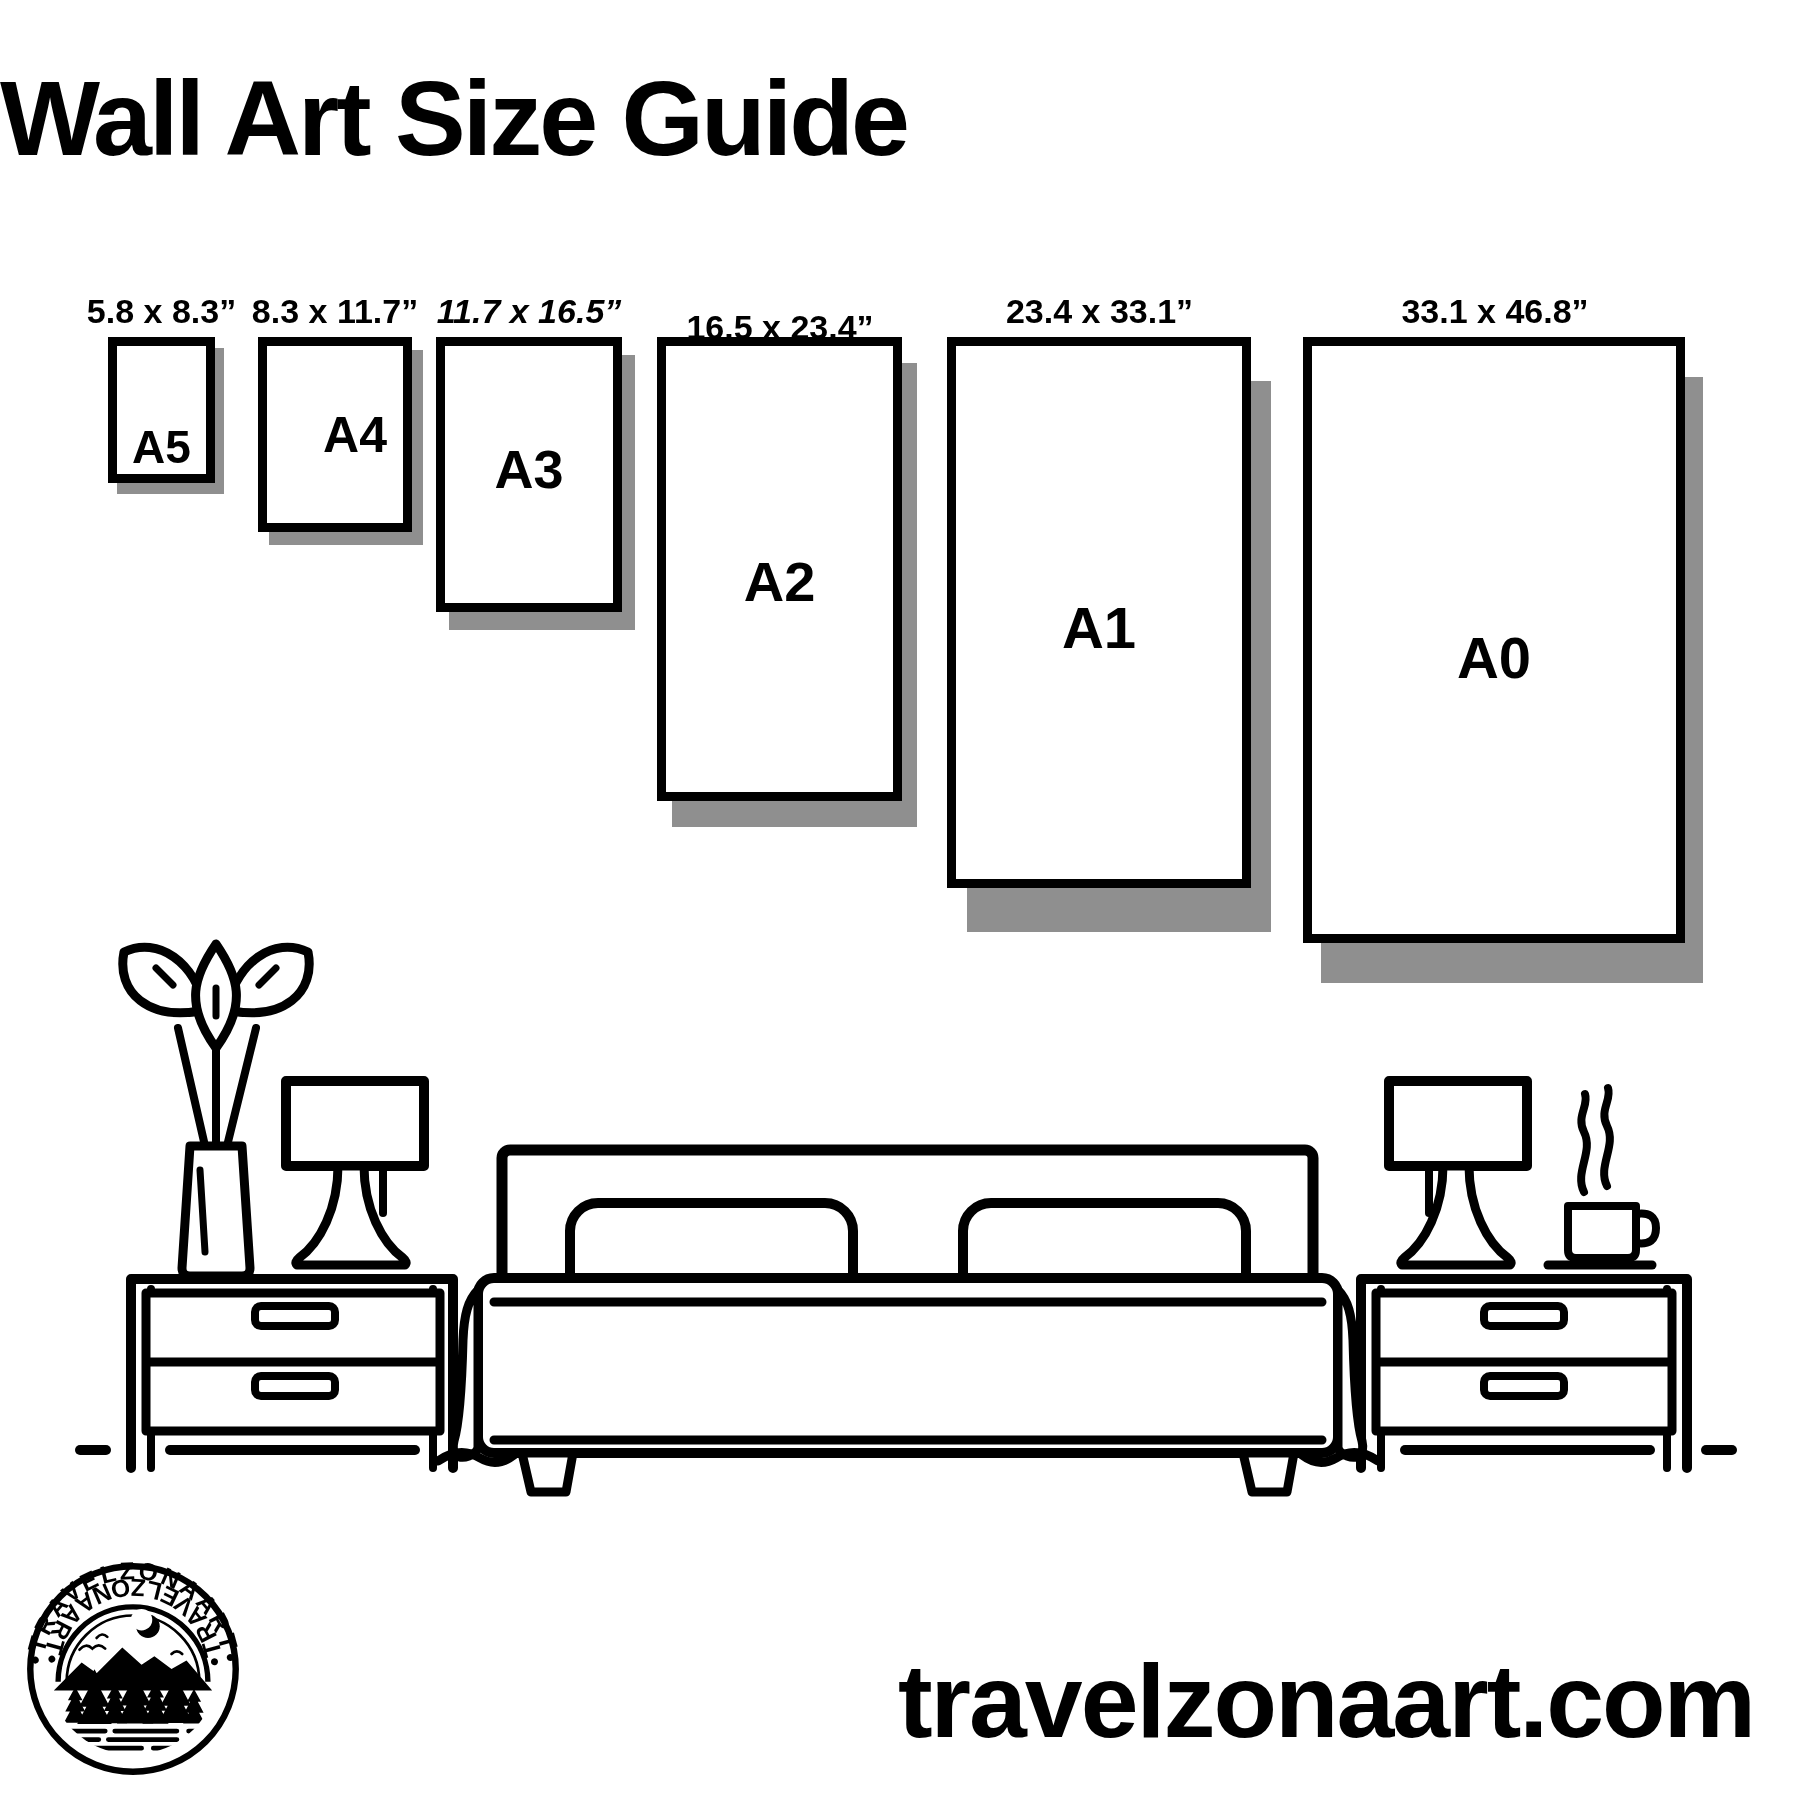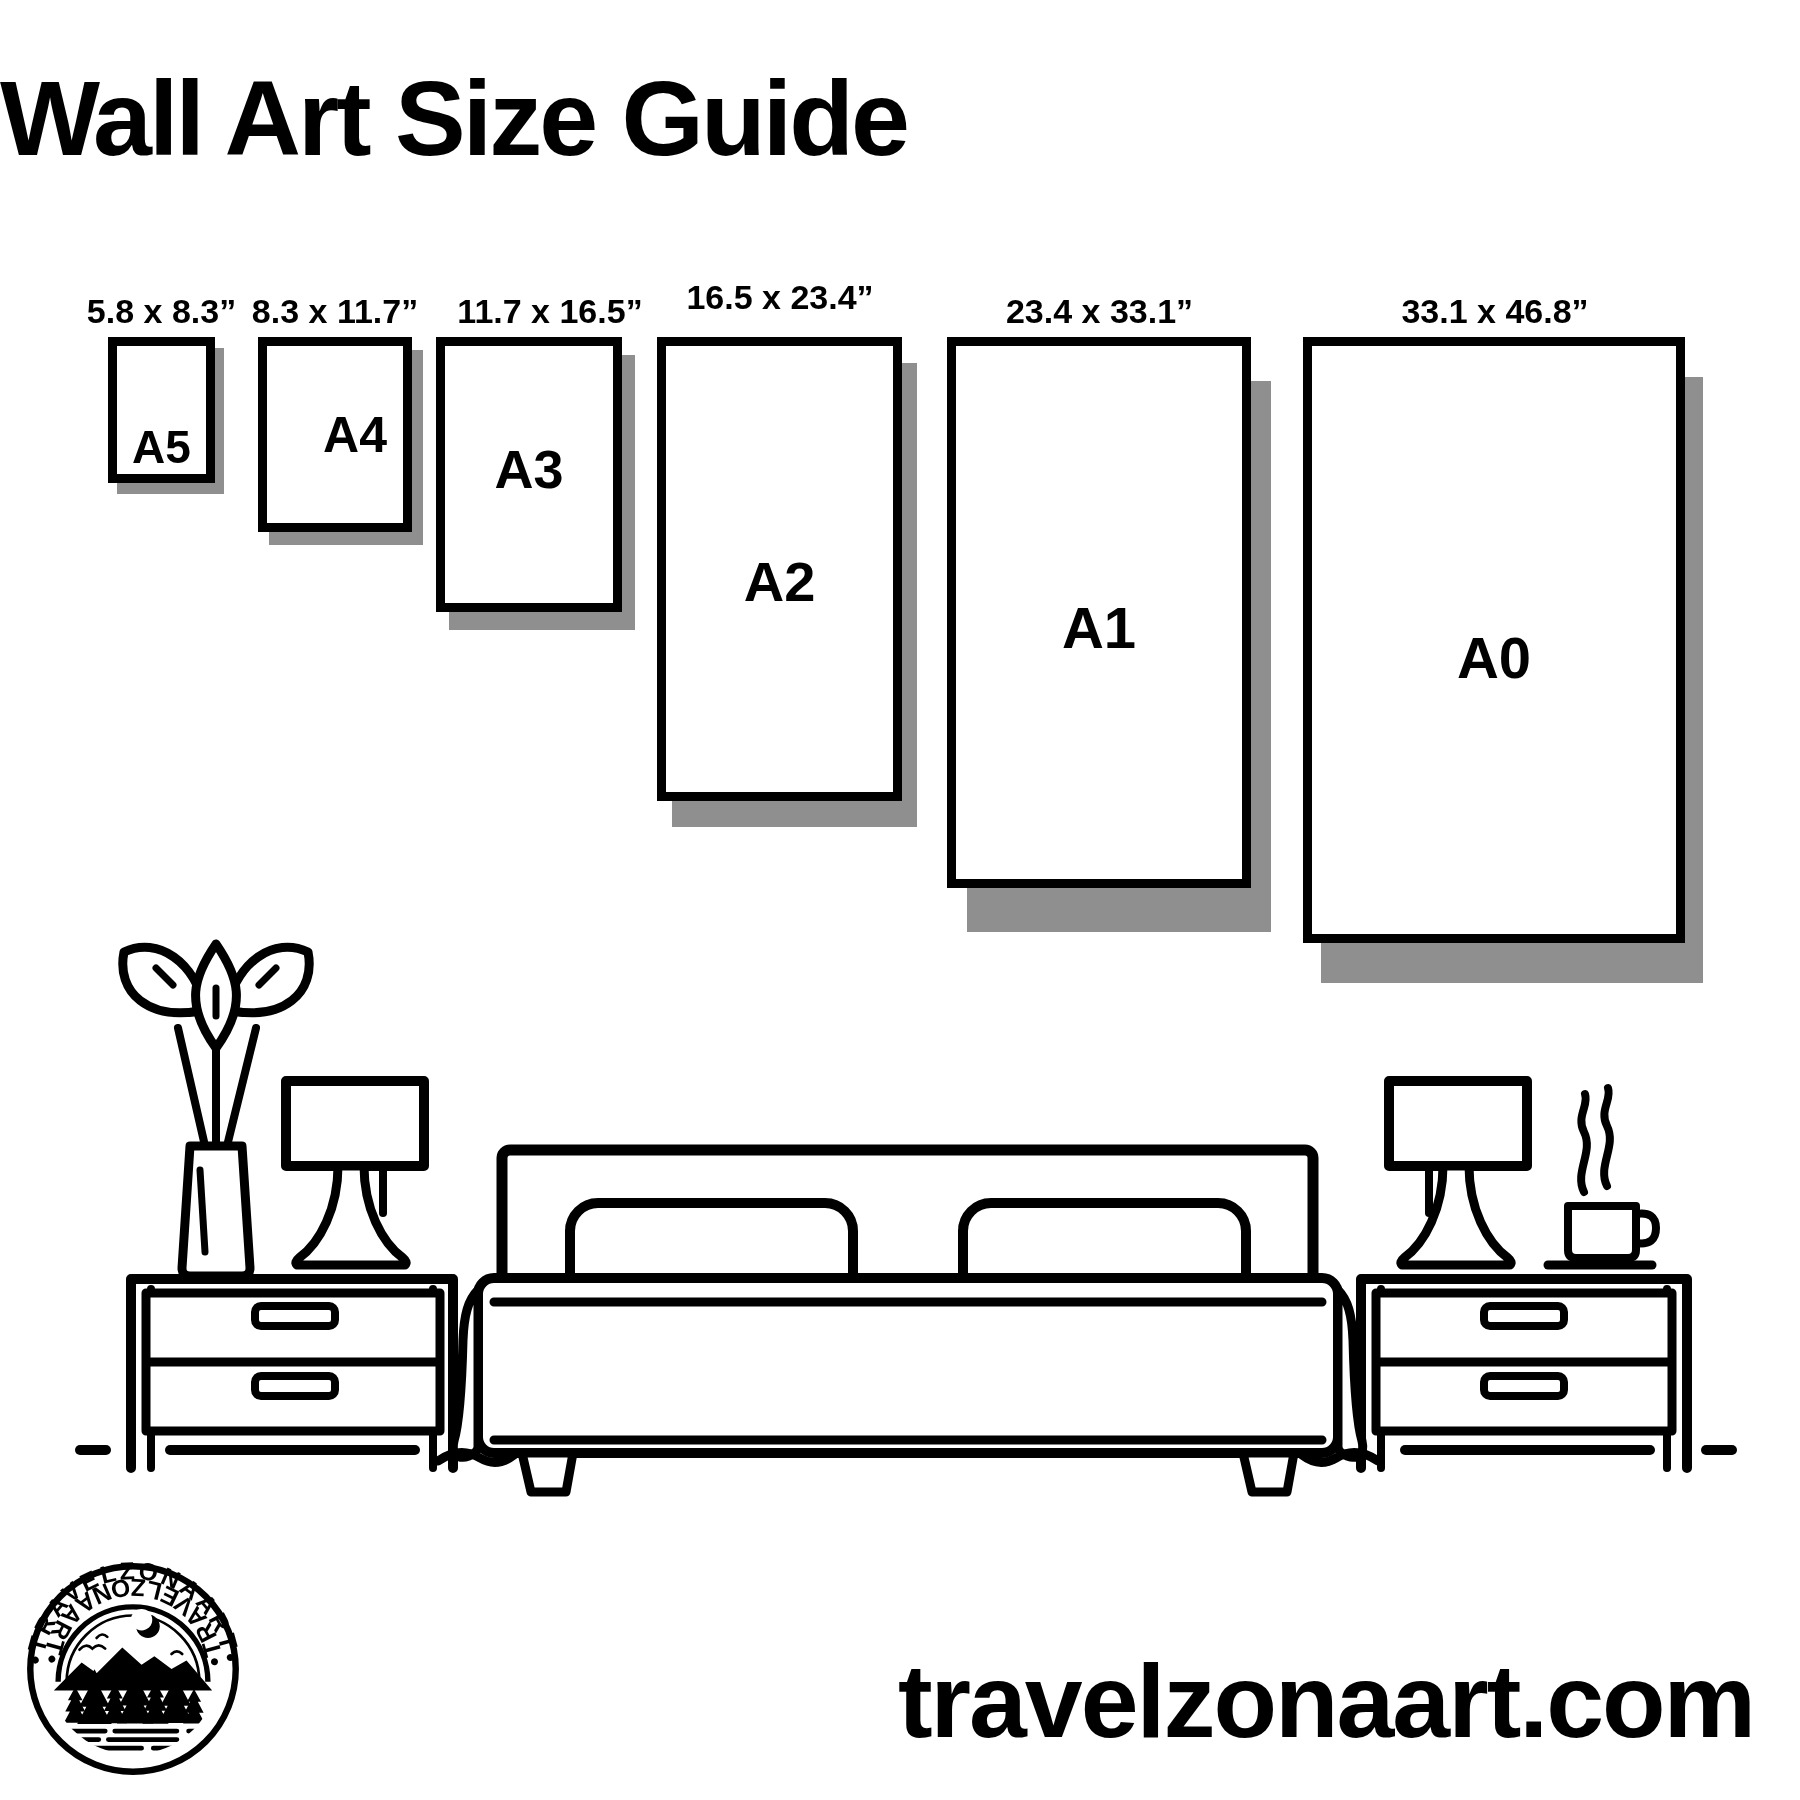--- a/index.html
+++ b/index.html
@@ -24,25 +24,25 @@
   .paper span{display:block;}
   
   .paper.a5{left:108px;top:337px;width:107px;height:146px;box-shadow:9px 11px 0 #8f8f8f;font-size:46px;align-items:flex-end;}
   .dim.a5{left:48px;top:290px;width:227px;}
   
   .paper.a4{left:258px;top:337px;width:154px;height:195px;box-shadow:11px 13px 0 #8f8f8f;font-size:50px;padding-left:40px;}
   .dim.a4{left:215px;top:290px;width:240px;}
   
   .paper.a3{left:436px;top:337px;width:186px;height:275px;box-shadow:13px 18px 0 #8f8f8f;font-size:54px;}
   .paper.a3 span{transform:translateY(-6px);}
-  .dim.a3{left:410px;top:290px;width:280px;}
+  .dim.a3{left:389px;top:290px;width:280px;font-style:italic;}
   
   .paper.a2{left:657px;top:337px;width:245px;height:464px;box-shadow:15px 26px 0 #8f8f8f;font-size:56px;}
   .paper.a2 span{transform:translateY(12px);}
-  .dim.a2{left:640px;top:276px;width:280px;}
+  .dim.a2{left:640px;top:306px;width:280px;}
   
   .paper.a1{left:947px;top:337px;width:304px;height:551px;box-shadow:20px 44px 0 #8f8f8f;font-size:58px;}
   .paper.a1 span{transform:translateY(15px);}
   .dim.a1{left:957px;top:290px;width:285px;}
   
   .paper.a0{left:1303px;top:337px;width:382px;height:606px;box-shadow:18px 40px 0 #8f8f8f;font-size:58px;}
   .paper.a0 span{transform:translateY(17px);}
   .dim.a0{left:1345px;top:290px;width:300px;}
 
   .scene-svg{position:absolute;left:0;top:0;width:1800px;height:1800px;}

